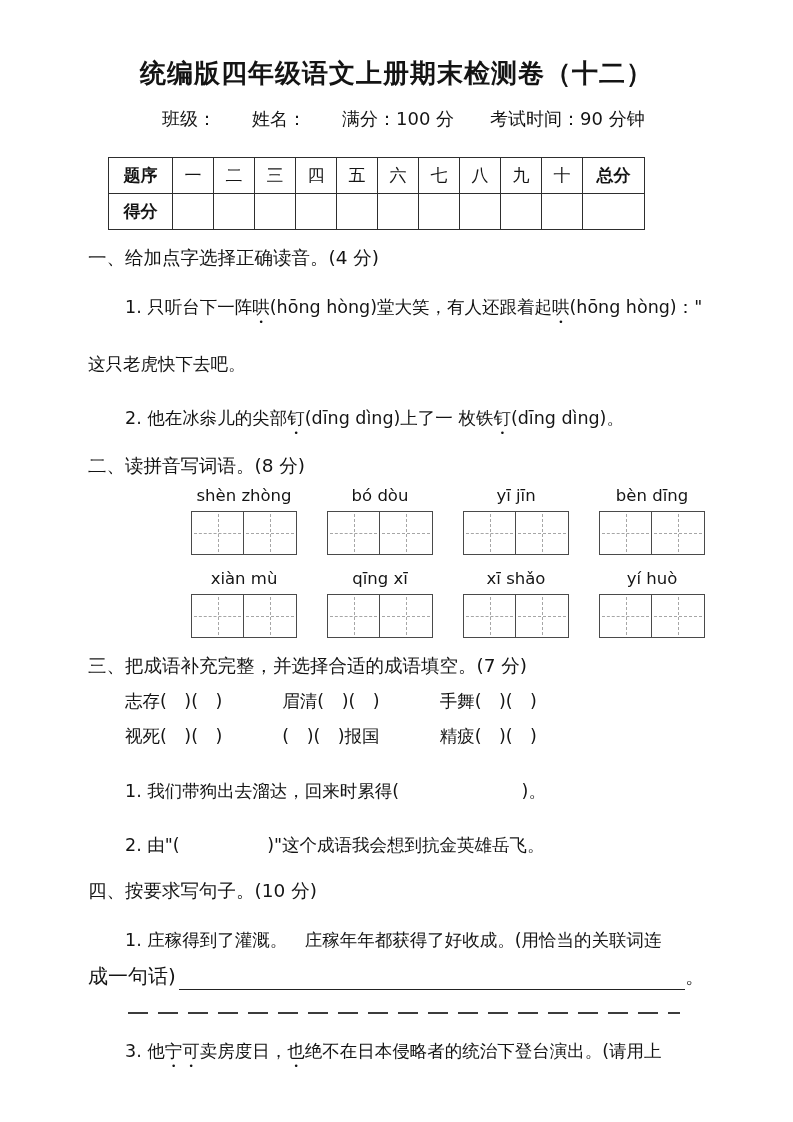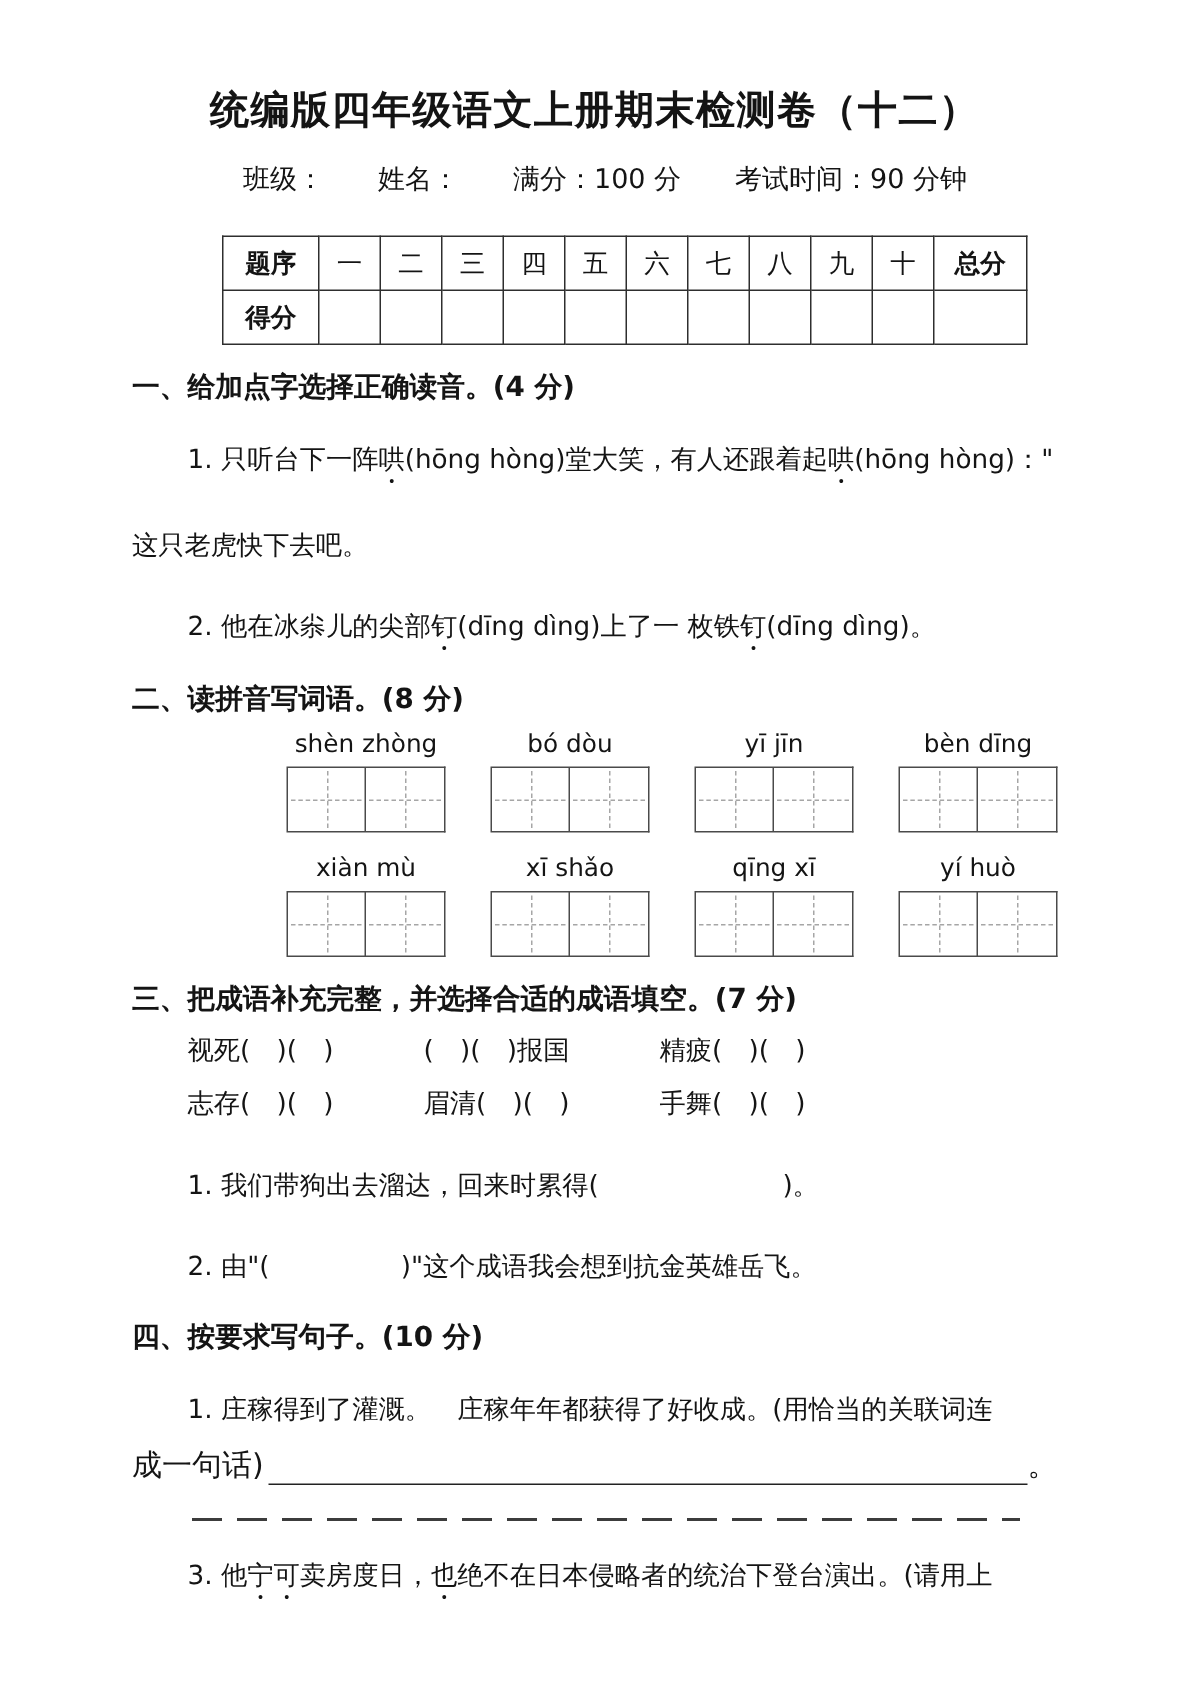--- a/index.html
+++ b/index.html
@@ -14,32 +14,32 @@
   .title {
     font-size:26px; font-weight:bold; text-align:center;
     letter-spacing:1px; margin-bottom:16px; white-space:nowrap;
   }
 
   .info-line {
     display:flex; gap:36px; font-size:18px;
     padding-left:74px; margin-bottom:26px; white-space:nowrap;
   }
 
-  .score-table { border-collapse:collapse; margin-left:60px; table-layout:fixed; }
+  .score-table { border-collapse:collapse; margin-left:20px; table-layout:fixed; }
   .score-table td {
     border:1.5px solid #2e2e2e; height:36px; padding:0;
     text-align:center; vertical-align:middle; font-size:17px;
   }
   .c-label { width:64px; }
   .c-num   { width:41px; }
   .c-total { width:62px; }
   .bold { font-weight:bold; }
 
   .section { margin-top:15px; }
-  .sec-heading { font-size:18.5px; font-weight:bold; margin-bottom:6px; white-space:nowrap; }
+  .sec-heading { font-size:18.5px; font-weight:normal; margin-bottom:6px; white-space:nowrap; }
   .para { font-size:17.5px; line-height:1.95; white-space:nowrap;margin-top:20px; }
   .q { padding-left:37px; }
   .cont { padding-left:0; }
 
   .dot {
     -webkit-text-emphasis:filled dot #141414;
     -webkit-text-emphasis-position:under right;
     text-emphasis:filled dot #141414;
     text-emphasis-position:under right;
   }
@@ -161,54 +161,54 @@
 
     <div class="pinyin-row">
       <div class="word-block">
         <div class="pinyin">xiàn mù</div>
         <div class="wgrid">
           <div class="wcell"></div>
           <div class="wcell"></div>
         </div>
       </div>
       <div class="word-block">
+        <div class="pinyin">qīng xī</div>
+        <div class="wgrid">
+          <div class="wcell"></div>
+          <div class="wcell"></div>
+        </div>
+      </div>
+      <div class="word-block">
         <div class="pinyin">xī shǎo</div>
         <div class="wgrid">
           <div class="wcell"></div>
           <div class="wcell"></div>
         </div>
       </div>
       <div class="word-block">
-        <div class="pinyin">qīng xī</div>
-        <div class="wgrid">
-          <div class="wcell"></div>
-          <div class="wcell"></div>
-        </div>
-      </div>
-      <div class="word-block">
         <div class="pinyin">yí huò</div>
         <div class="wgrid">
           <div class="wcell"></div>
           <div class="wcell"></div>
         </div>
       </div>
     </div>
   </div>
 
   <div class="section">
     <div class="sec-heading">三、把成语补充完整，并选择合适的成语填空。(7 分)</div>
+    <div class="idiom-row">
+      <span>志存(　)(　)</span>
+      <span>眉清(　)(　)</span>
+      <span>手舞(　)(　)</span>
+    </div>
     <div class="idiom-row">
       <span>视死(　)(　)</span>
       <span>(　)(　)报国</span>
       <span>精疲(　)(　)</span>
-    </div>
-    <div class="idiom-row">
-      <span>志存(　)(　)</span>
-      <span>眉清(　)(　)</span>
-      <span>手舞(　)(　)</span>
     </div>
     <p class="para q">1. 我们带狗出去溜达，回来时累得(　　　　　　　)。</p>
     <p class="para q">2. 由"(　　　　　)"这个成语我会想到抗金英雄岳飞。</p>
   </div>
 
   <div class="section">
     <div class="sec-heading">四、按要求写句子。(10 分)</div>
     <p class="para q">1. 庄稼得到了灌溉。　庄稼年年都获得了好收成。(用恰当的关联词连</p>
     <div class="fill-line">
       <span>成一句话)</span>

